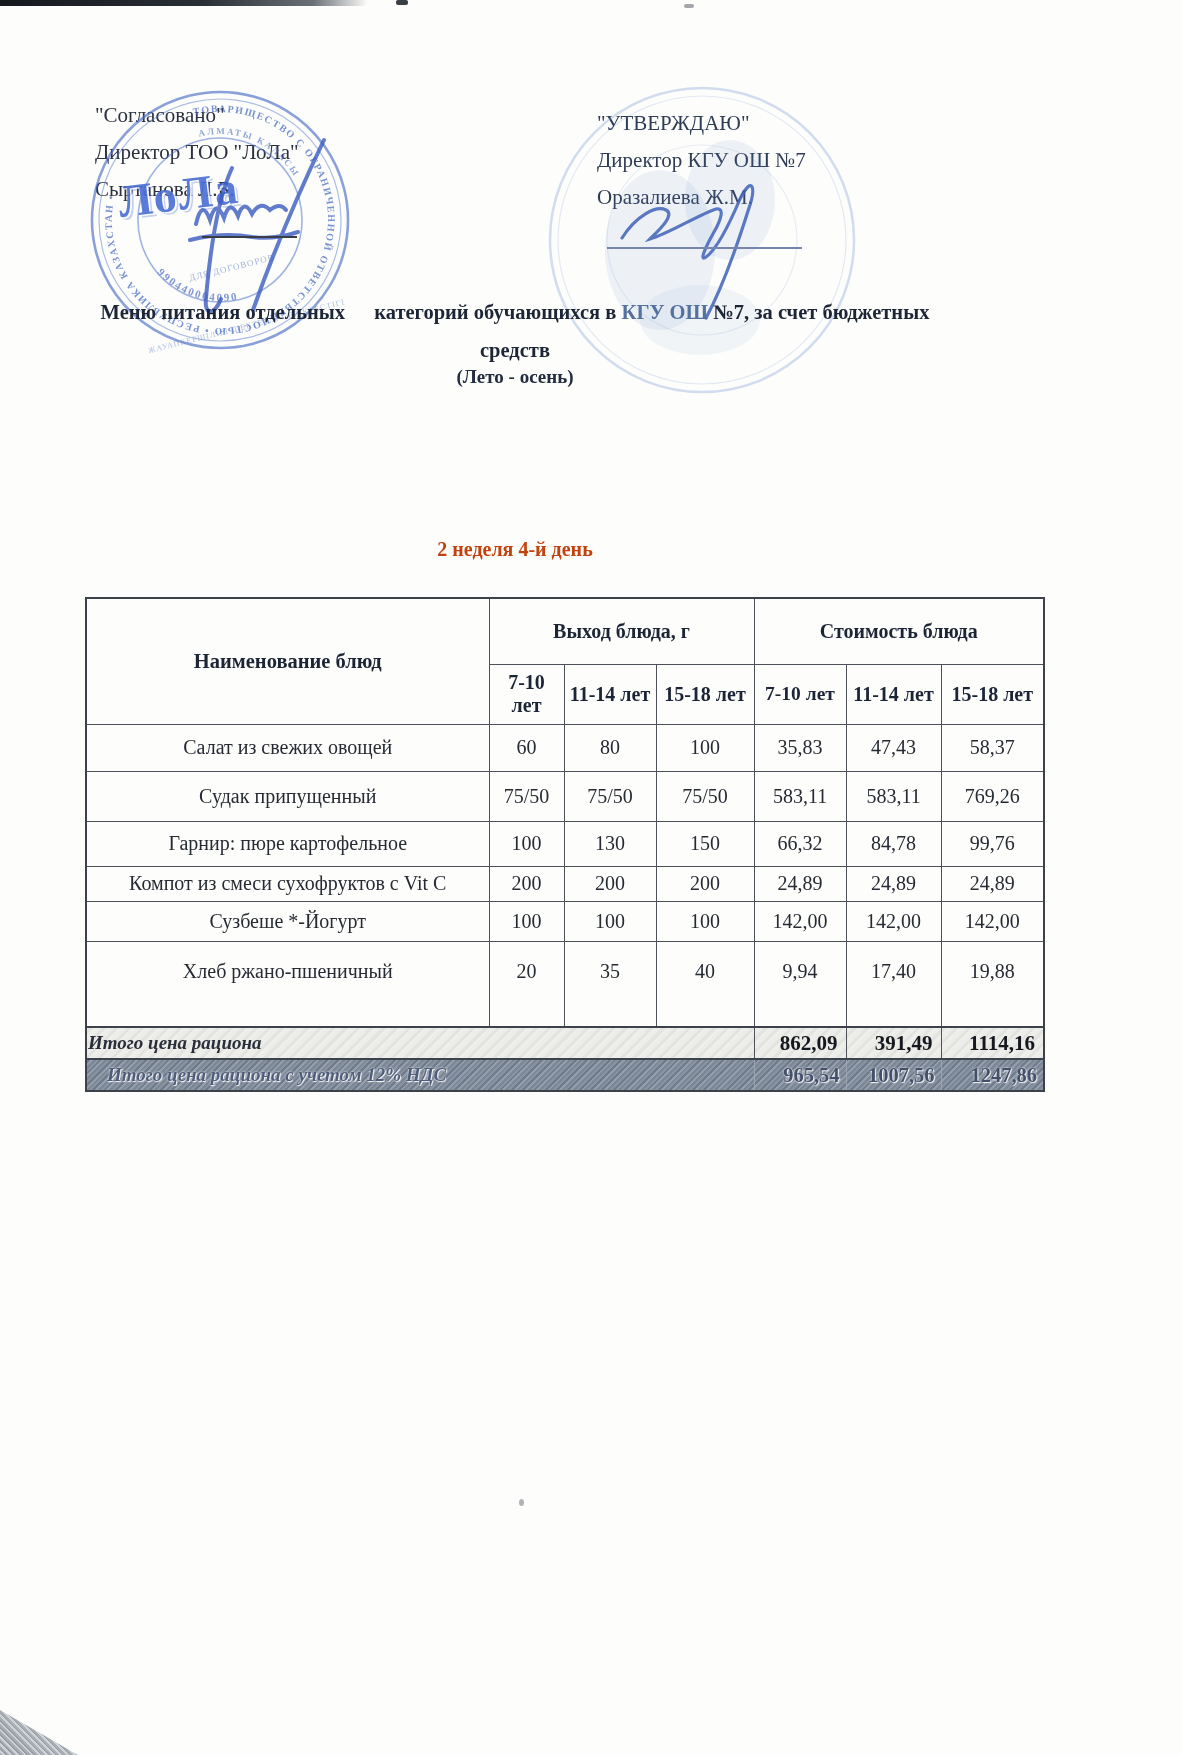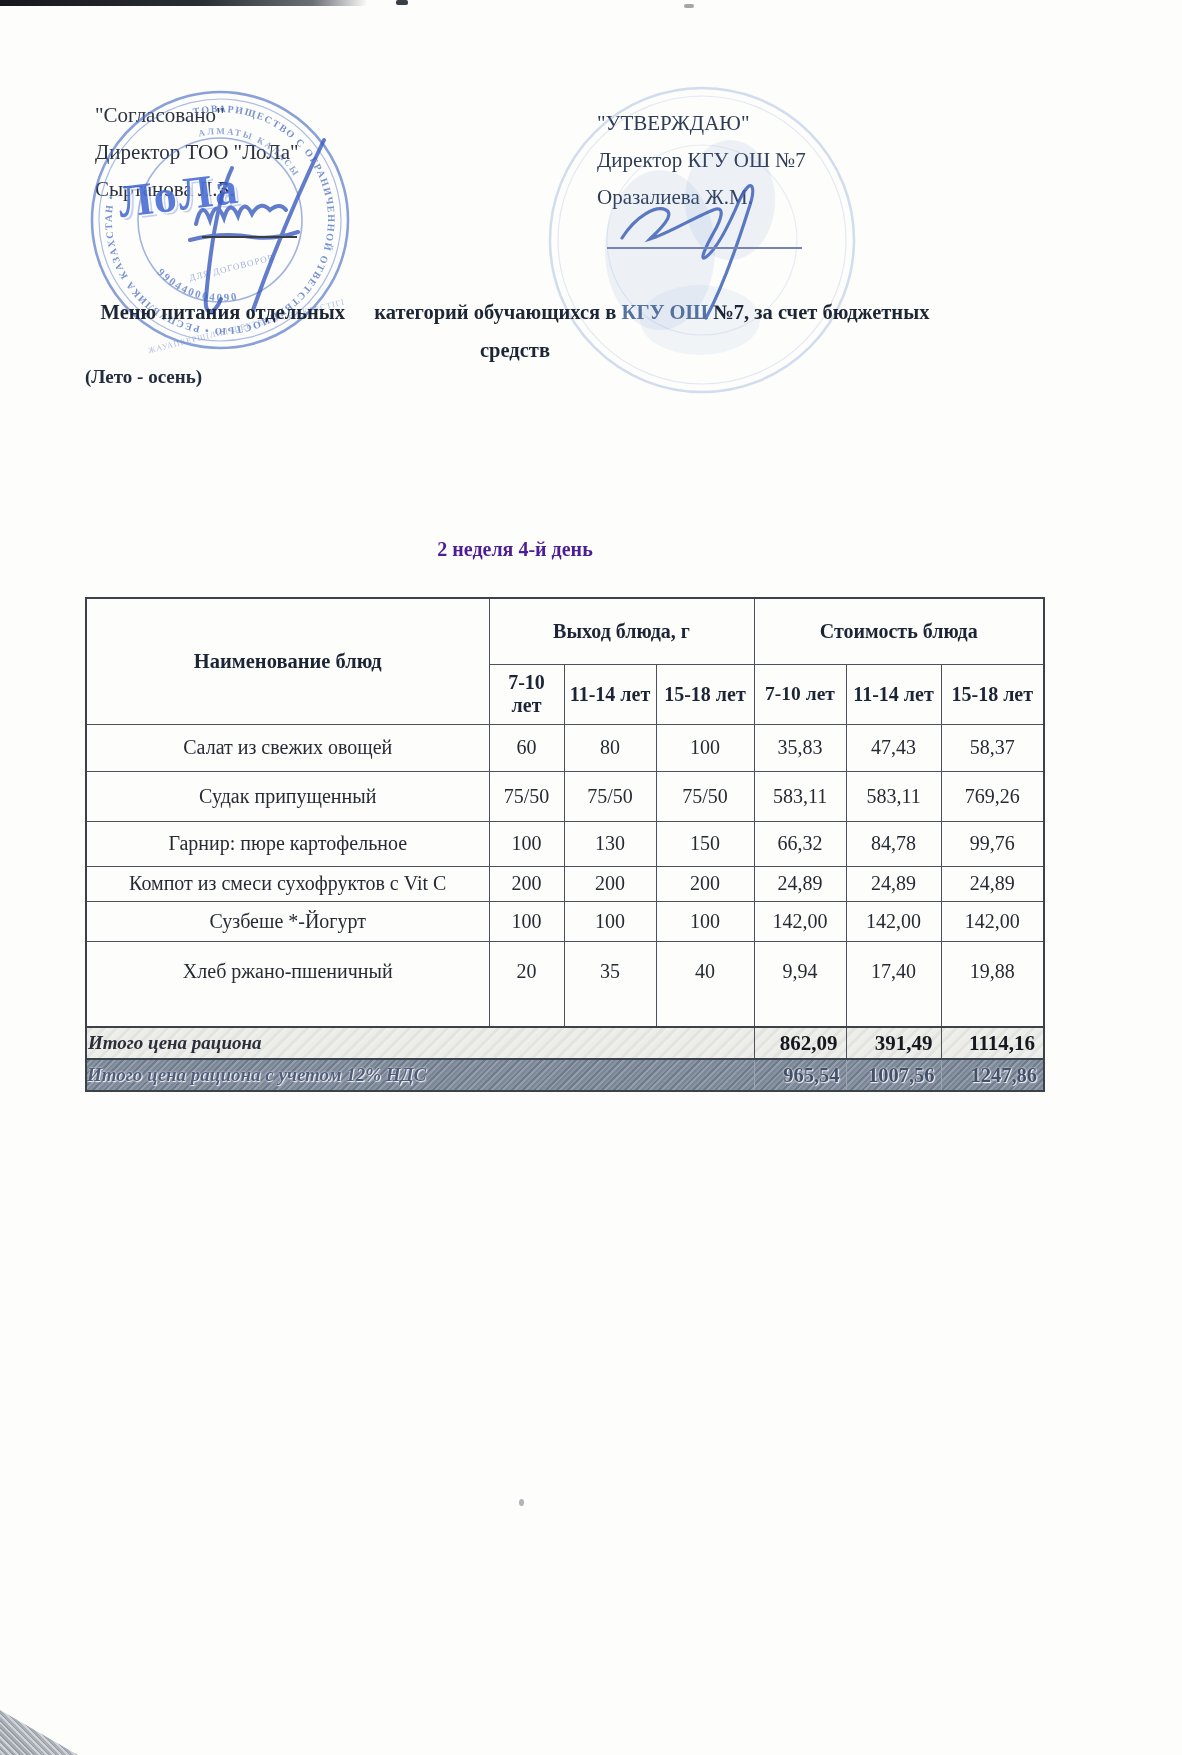--- a/index.html
+++ b/index.html
@@ -29,24 +29,24 @@
     transform:rotate(-14deg);opacity:.85;}
   .lola-logo{position:absolute;left:118px;top:168px;font-size:46px;font-weight:bold;
     color:#4a6ed6;transform:rotate(-7deg);letter-spacing:2px;
     text-shadow:1.5px 1.5px 0 rgba(255,255,255,.95),3px 3px 0 rgba(74,110,214,.35);
     opacity:.9;}
   
   .doc-title{position:absolute;left:85px;top:293px;width:860px;text-align:center;
     font-size:20.5px;font-weight:bold;line-height:38px;color:#1d2636;}
   .doc-title .gap{margin-left:24px;}
   .doc-title .hl{color:#55719f;}
-  .season{position:absolute;left:85px;top:366px;width:860px;
+  .season{position:absolute;left:85px;top:366px;width:860px;text-align:center;
     font-size:19px;font-weight:bold;color:#232d3f;}
   .week-day{position:absolute;left:85px;top:538px;width:860px;text-align:center;
-    font-size:20px;font-weight:bold;color:#4c1d95;}
+    font-size:20px;font-weight:bold;color:#c2410c;}
   
   table.menu{position:absolute;left:85px;top:597px;width:958px;border-collapse:collapse;
     table-layout:fixed;font-size:20px;color:#262a33;}
   table.menu{border:2.5px solid #3d424a;}
   table.menu td{border:1.5px solid #4d525a;padding:0 4px;text-align:center;vertical-align:middle;
     overflow:hidden;}
   td.namecell{text-align:left;padding-left:8px;margin-top:12px;}
   tr.h1{height:66px;}
   tr.h2{height:60px;}
   tr.h1 td,tr.h2 td{font-weight:bold;color:#1c2536;}
@@ -58,21 +58,21 @@
   tr.filler{height:26px;}
   tr.filler td{border-top-style:hidden;border-bottom:2px solid #3d424a;}
   tr.total1{height:32px;
     background:repeating-linear-gradient(135deg,#ecece8 0 3px,#e3e3df 3px 6px,#eeeeea 6px 9px);}
   tr.total1 td{border-top:2.2px solid #34383f;}
   tr.total1 .tot-label{font-style:italic;font-weight:bold;font-size:19px;text-align:left;padding-left:1px;color:#2a2e3a;}
   tr.total1 .tot-val{font-weight:bold;font-size:21px;text-align:right;padding-right:8px;color:#15181f;}
   tr.total2{height:32px;
     background:repeating-linear-gradient(135deg,#8893a1 0 2px,#6f7b8a 2px 4px,#939dab 4px 6px,#7b8795 6px 8px);}
   tr.total2 td{border-color:#9aa5b1;border-top:2px solid #3c434c;}
-  tr.total2 .tot-label{font-style:italic;font-weight:bold;font-size:19px;text-align:left;padding-left:0;
+  tr.total2 .tot-label{font-style:italic;font-weight:bold;font-size:19px;text-align:left;padding-left:20px;
     color:#4f5d7a;text-shadow:0 0 2px #ffffff,1px 1px 1px rgba(255,255,255,.9);}
   tr.total2 .tot-val{font-weight:bold;font-size:20.5px;text-align:right;padding-right:6px;
     color:#43506b;text-shadow:0 0 2px #ffffff,1px 1px 1px rgba(255,255,255,.9);}
 </style>
 </head>
 <body>
 
 <div class="page">
 
   <div class="scan-top-strip"></div>

